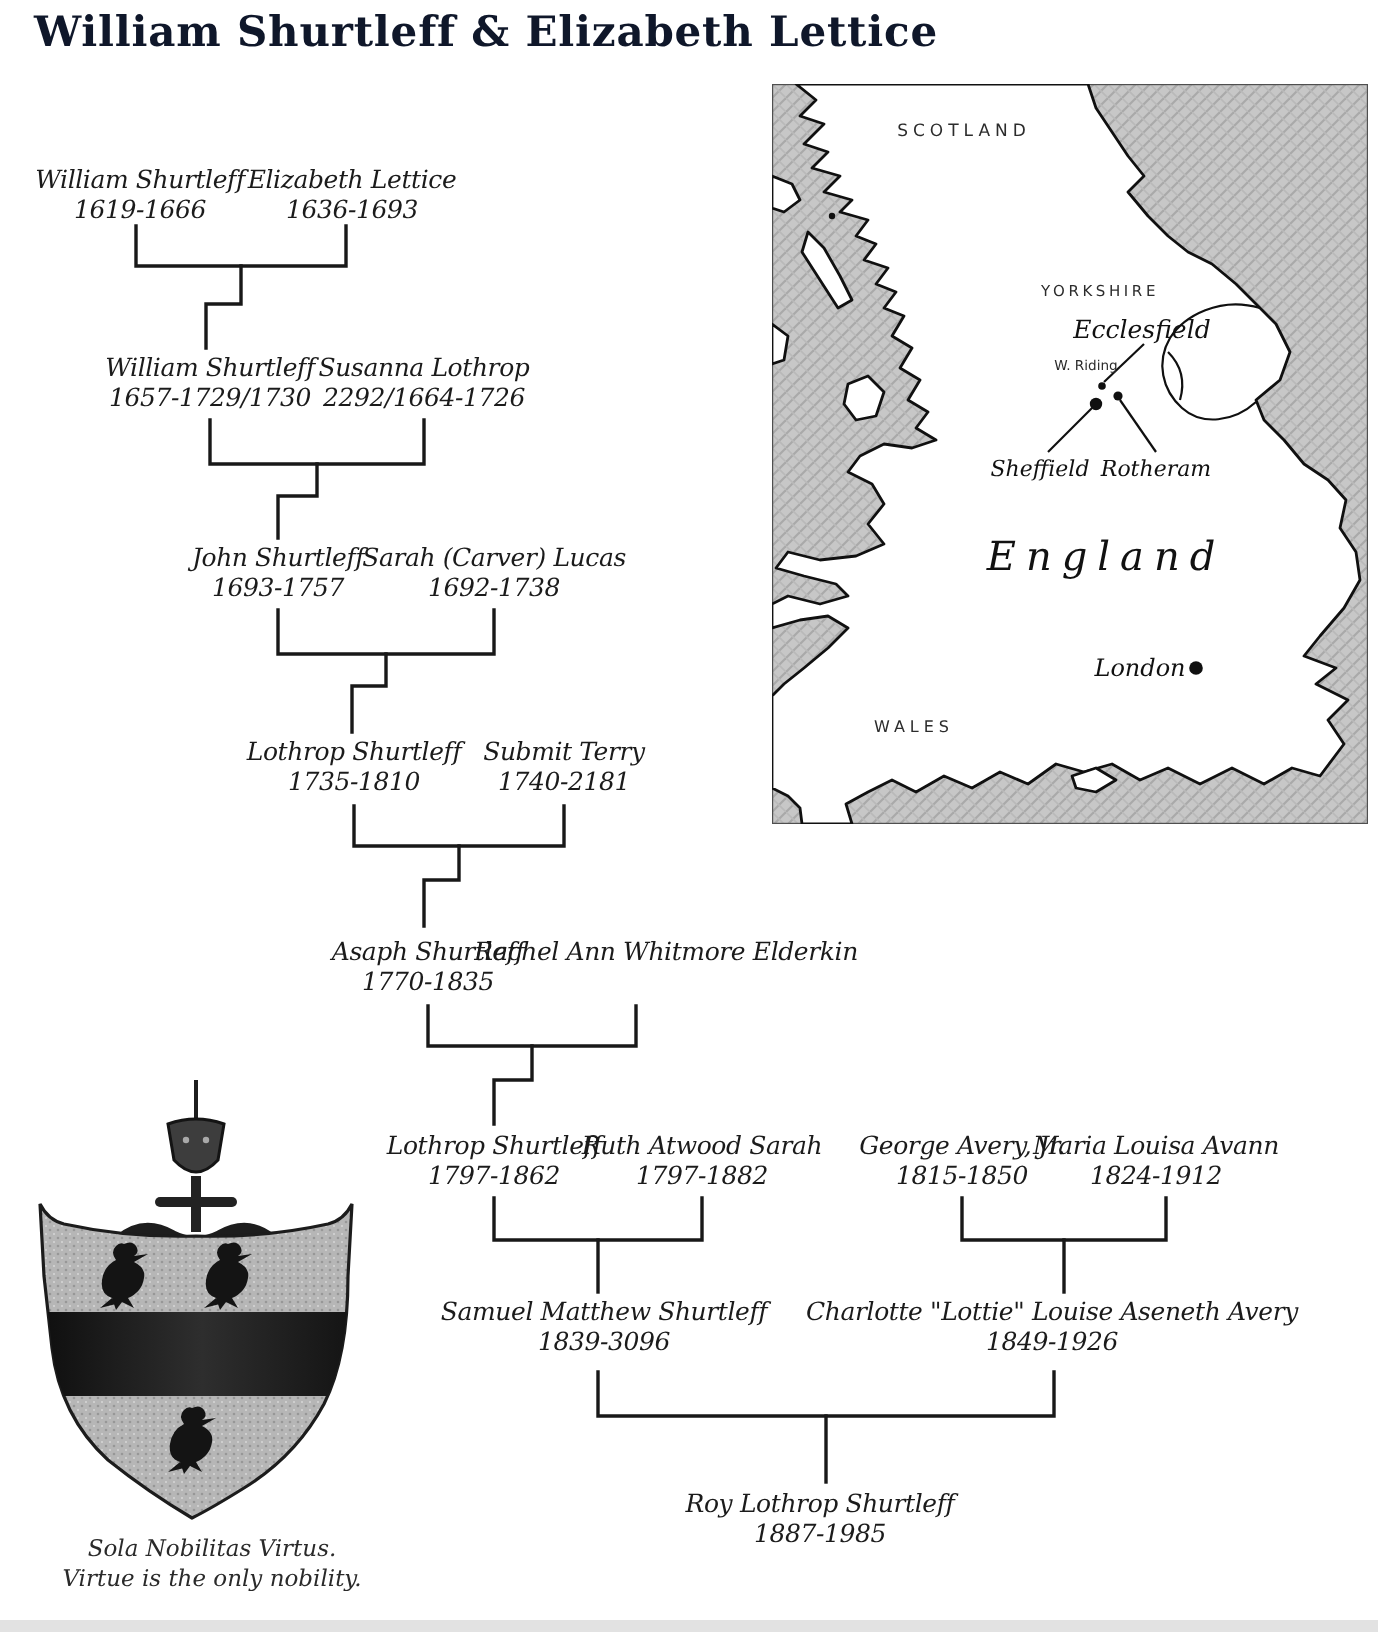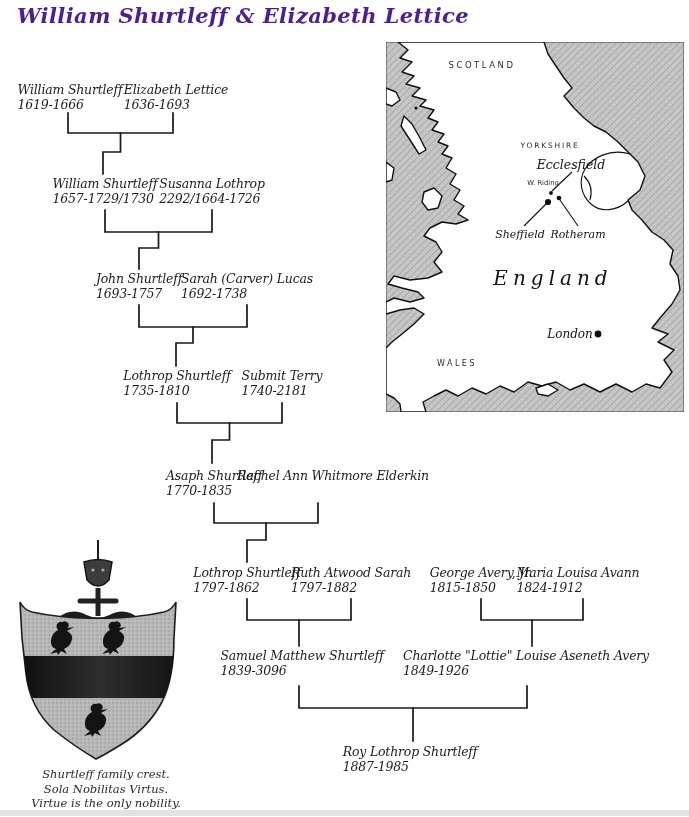--- a/index.html
+++ b/index.html
@@ -1,20 +1,20 @@
 <!DOCTYPE html>
 <html><head>
 <meta charset="utf-8">
 <style>
   html,body{margin:0;padding:0;background:#ffffff;}
   #page{position:relative;width:689px;height:817px;background:#ffffff;overflow:hidden;
         font-family:"DejaVu Serif", serif;}
-  .page-title{position:absolute;left:17px;top:3px;font-style:italic;font-weight:bold;
-        font-size:21px;letter-spacing:.4px;color:#4c1d95;white-space:nowrap;}
-  .person{position:absolute;transform:translateX(-50%);text-align:left;white-space:nowrap;
+  .page-title{position:absolute;left:17px;top:3px;font-weight:bold;
+        font-size:21px;letter-spacing:.4px;color:#0f172a;white-space:nowrap;}
+  .person{position:absolute;transform:translateX(-50%);text-align:center;white-space:nowrap;
         font-style:italic;font-size:12.5px;line-height:15px;letter-spacing:-.2px;color:#1b1b1b;}
   .person .pname{font-weight:500;}
   svg text{user-select:none;}
   .caption{position:absolute;left:14px;top:767px;width:184px;text-align:center;
         font-style:italic;font-size:11.5px;line-height:14.5px;color:#2a2a2a;}
   .bottom-strip{position:absolute;left:0;top:810px;width:689px;height:6px;background:#e2e2e2;}
   .treelines{position:absolute;left:0;top:0;pointer-events:none;}
   .mapbox{position:absolute;left:386px;top:42px;}
   .crestbox{position:absolute;left:16px;top:538px;}
 </style>
@@ -212,19 +212,18 @@
     <path d="M4,64 Q8,72 16,74 Q48,81 82,80 Q116,81 148,74 Q156,72 160,64
              L158,100 Q158,140 146,164 Q132,190 106,206 Q90,216 80,221
              Q58,208 38,192 Q14,170 10,136 L6,100 Z" fill="url(#stipple)" stroke="#1c1c1c" stroke-width="1.6"></path>
     <rect x="0" y="118" width="170" height="42" fill="url(#bandgrad)" clip-path="url(#shieldclip)"></rect>
     <use href="#heraldic-bird" x="30" y="82"></use>
     <use href="#heraldic-bird" x="82" y="82"></use>
     <use href="#heraldic-bird" x="64" y="164"></use>
   </svg>
 
   <div class="caption">
-    <div>Shurtleff family crest.</div>
     <div>Sola Nobilitas Virtus.</div>
     <div>Virtue is the only nobility.</div>
   </div>
 
   <div class="bottom-strip"></div>
 </div>
 
 </body></html>

